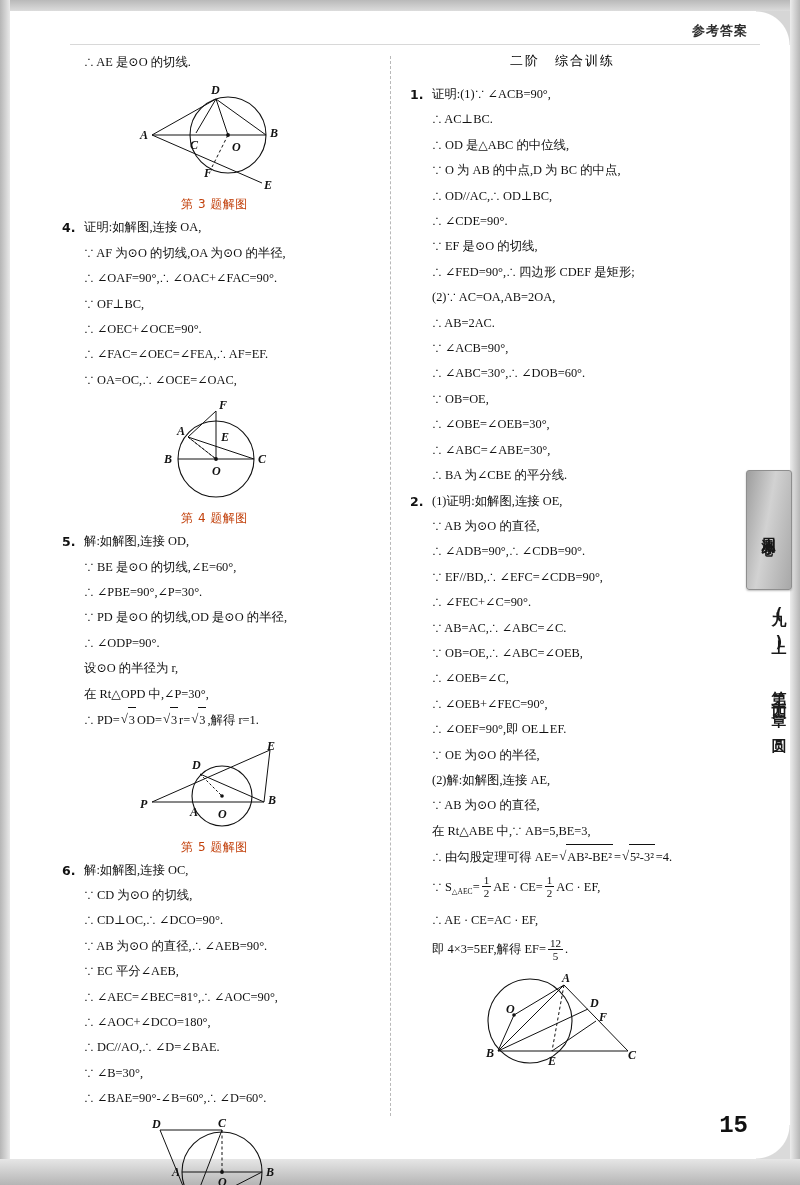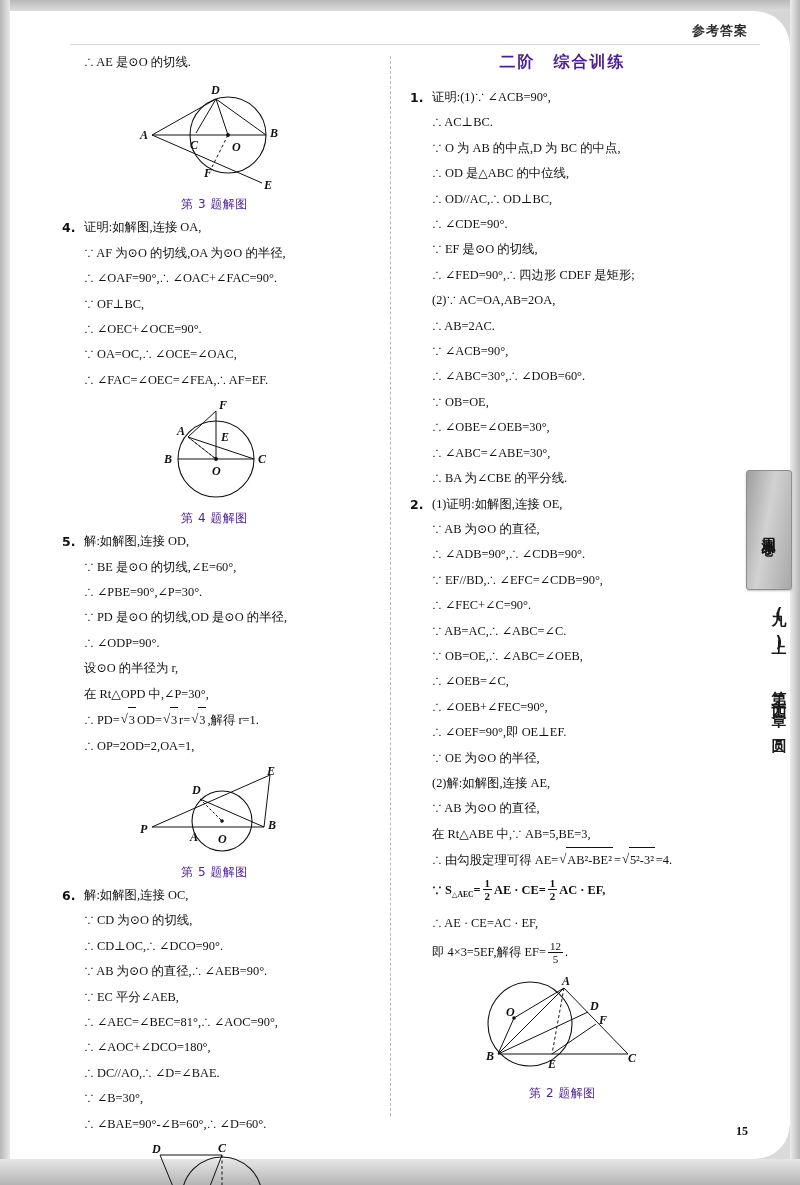--- a/index.html
+++ b/index.html
@@ -73,28 +73,28 @@
   .num{
     font-family:"DejaVu Sans","Liberation Sans",sans-serif;
     font-weight:bold;font-size:12.5px;
   }
   .ind1{padding-left:22px;}
   .hang{position:relative;padding-left:22px;}
   .hang .num{position:absolute;left:0;top:0;}
   
   .sec-head{
     text-align:center;font-family:"DejaVu Sans","Liberation Sans",sans-serif;
-    font-size:16px;font-weight:bold;letter-spacing:2px;color:#4c1d95;
+    font-size:13px;font-weight:normal;letter-spacing:2px;color:#000000;
     margin:2px 0 12px 0;
   }
   
   .figwrap{text-align:center;margin:4px 0 2px 0;}
   .figcap{
     text-align:center;font-family:"DejaVu Sans","Liberation Sans",sans-serif;
-    font-size:12px;color:#4c1d95;margin-top:1px;letter-spacing:.5px;
+    font-size:12px;color:#c2410c;margin-top:1px;letter-spacing:.5px;
   }
   svg{display:inline-block;}
   svg text{font-family:"Liberation Serif","DejaVu Serif",serif;font-style:italic;font-weight:bold;font-size:12px;fill:#111;}
   
   .frac{display:inline-block;vertical-align:middle;text-align:center;font-size:11px;line-height:1.12;margin:0 2px;position:relative;top:-1px;}
   .frac .n{display:block;border-bottom:1px solid #111;padding:0 2px;}
   .frac .d{display:block;padding:0 2px;}
   .rad{display:inline-block;position:relative;padding-left:7px;margin:0 1px;}
   .rad:before{content:"\221A";position:absolute;left:0;top:-1px;font-size:13px;font-style:normal;font-weight:normal;}
   .rad .bar{border-top:1px solid #111;padding:0 1px;display:inline-block;}
@@ -115,22 +115,22 @@
   }
   #sidechap{
     position:absolute;right:12px;top:600px;width:34px;height:300px;
     writing-mode:vertical-rl;text-orientation:upright;
     font-family:"DejaVu Sans","Liberation Sans",sans-serif;
     font-size:15px;font-weight:bold;color:#1a1a1a;letter-spacing:5px;
     text-align:left;
   }
   #pageno{
     position:absolute;right:52px;bottom:46px;
-    font-family:Liberation Serif, serif;
-    font-size:12px;font-weight:bold;color:#111;
+    font-family:Liberation Mono, monospace;
+    font-size:24px;font-weight:bold;color:#111;
   }
   .blk{margin-bottom:0;}
 </style>
 </head>
 <body>
 
 <div id="page">
 
   <div class="edge edge-top"></div>
   <div class="edge edge-left"></div>
@@ -175,22 +175,22 @@
 
       <div class="blk">
         <div class="line hang">
           <span class="num">4.</span>
           <span>证明:如解图,连接 OA,</span>
         </div>
         <div class="line ind1">∵ AF 为⊙O 的切线,OA 为⊙O 的半径,</div>
         <div class="line ind1">∴ ∠OAF=90°,∴ ∠OAC+∠FAC=90°.</div>
         <div class="line ind1">∵ OF⊥BC,</div>
         <div class="line ind1">∴ ∠OEC+∠OCE=90°.</div>
+        <div class="line ind1">∴ ∠FAC=∠OEC=∠FEA,∴ AF=EF.</div>
         <div class="line ind1">∵ OA=OC,∴ ∠OCE=∠OAC,</div>
-        <div class="line ind1">∴ ∠FAC=∠OEC=∠FEA,∴ AF=EF.</div>
       </div>
 
       <div class="figwrap">
         <svg width="150" height="108" viewBox="0 0 150 108">
           <circle cx="76" cy="62" r="38" fill="none" stroke="#111" stroke-width="1.1"></circle>
           <line x1="38" y1="62" x2="114" y2="62" stroke="#111" stroke-width="1"></line>
           <line x1="76" y1="14" x2="76" y2="62" stroke="#111" stroke-width="1"></line>
           <line x1="76" y1="14" x2="48" y2="40" stroke="#111" stroke-width="1"></line>
           <line x1="48" y1="40" x2="114" y2="62" stroke="#111" stroke-width="1"></line>
           <line x1="48" y1="40" x2="76" y2="62" stroke="#111" stroke-width="1" stroke-dasharray="2.5,2"></line>
@@ -213,21 +213,20 @@
         </div>
         <div class="line ind1">∵ BE 是⊙O 的切线,∠E=60°,</div>
         <div class="line ind1">∴ ∠PBE=90°,∠P=30°.</div>
         <div class="line ind1">∵ PD 是⊙O 的切线,OD 是⊙O 的半径,</div>
         <div class="line ind1">∴ ∠ODP=90°.</div>
         <div class="line ind1">设⊙O 的半径为 r,</div>
         <div class="line ind1">在 Rt△OPD 中,∠P=30°,</div>
         <div class="line ind1">
           <span>∴ PD=</span><span class="rad"><span class="bar">3</span></span><span>OD=</span><span class="rad"><span class="bar">3</span></span><span>r=</span><span class="rad"><span class="bar">3</span></span><span>,解得 r=1.</span>
         </div>
-        <div class="line ind1">∴ OP=2OD=2,OA=1,</div>
       </div>
 
       <div class="figwrap">
         <svg width="170" height="96" viewBox="0 0 170 96">
           <circle cx="92" cy="58" r="30" fill="none" stroke="#111" stroke-width="1.1"></circle>
           <line x1="22" y1="64" x2="134" y2="64" stroke="#111" stroke-width="1"></line>
           <line x1="22" y1="64" x2="140" y2="12" stroke="#111" stroke-width="1"></line>
           <line x1="134" y1="64" x2="140" y2="12" stroke="#111" stroke-width="1"></line>
           <line x1="70" y1="36" x2="134" y2="64" stroke="#111" stroke-width="1"></line>
           <line x1="70" y1="36" x2="92" y2="58" stroke="#111" stroke-width="1" stroke-dasharray="2.5,2"></line>
@@ -283,22 +282,22 @@
     <div class="col col-right">
 
       <div class="sec-head">二阶　综合训练</div>
 
       <div class="blk">
         <div class="line hang">
           <span class="num">1.</span>
           <span>证明:(1)∵ ∠ACB=90°,</span>
         </div>
         <div class="line ind1">∴ AC⊥BC.</div>
+        <div class="line ind1">∴ OD 是△ABC 的中位线,</div>
         <div class="line ind1">∵ O 为 AB 的中点,D 为 BC 的中点,</div>
-        <div class="line ind1">∴ OD 是△ABC 的中位线,</div>
         <div class="line ind1">∴ OD//AC,∴ OD⊥BC,</div>
         <div class="line ind1">∴ ∠CDE=90°.</div>
         <div class="line ind1">∵ EF 是⊙O 的切线,</div>
         <div class="line ind1">∴ ∠FED=90°,∴ 四边形 CDEF 是矩形;</div>
         <div class="line ind1">(2)∵ AC=OA,AB=2OA,</div>
         <div class="line ind1">∴ AB=2AC.</div>
         <div class="line ind1">∵ ∠ACB=90°,</div>
         <div class="line ind1">∴ ∠ABC=30°,∴ ∠DOB=60°.</div>
         <div class="line ind1">∵ OB=OE,</div>
         <div class="line ind1">∴ ∠OBE=∠OEB=30°,</div>
@@ -322,21 +321,21 @@
         <div class="line ind1">∴ ∠OEF=90°,即 OE⊥EF.</div>
         <div class="line ind1">∵ OE 为⊙O 的半径,</div>
         <div class="line ind1">(2)解:如解图,连接 AE,</div>
         <div class="line ind1">∵ AB 为⊙O 的直径,</div>
         <div class="line ind1">在 Rt△ABE 中,∵ AB=5,BE=3,</div>
 
         <div class="line ind1">
           <span>∴ 由勾股定理可得 AE=</span><span class="rad"><span class="bar">AB²-BE²</span></span><span>=</span><span class="rad"><span class="bar">5²-3²</span></span><span>=4.</span>
         </div>
 
-        <div class="line ind1" style="line-height:32px;font-weight:bold;">
+        <div class="line ind1" style="line-height:32px;">
           <span>∵ S</span><sub class="sb">△AEC</sub><span>=</span><span class="frac"><span class="n">1</span><span class="d">2</span></span><span>AE · CE=</span><span class="frac"><span class="n">1</span><span class="d">2</span></span><span>AC · EF,</span>
         </div>
 
         <div class="line ind1">∴ AE · CE=AC · EF,</div>
 
         <div class="line ind1" style="line-height:32px;">
           <span>即 4×3=5EF,解得 EF=</span><span class="frac"><span class="n">12</span><span class="d">5</span></span><span>.</span>
         </div>
       </div>
 
@@ -353,21 +352,20 @@
           <line x1="96" y1="16" x2="84" y2="82" stroke="#111" stroke-width="1" stroke-dasharray="3,2.5"></line>
           <circle cx="46" cy="46" r="1.8" fill="#111"></circle>
           <text x="94" y="13">A</text>
           <text x="38" y="44">O</text>
           <text x="122" y="38">D</text>
           <text x="131" y="52">F</text>
           <text x="18" y="88">B</text>
           <text x="80" y="96">E</text>
           <text x="160" y="90">C</text>
         </svg>
-        <div class="figcap">第 2 题解图</div>
       </div>
 
     </div>
   </div>
 
   <div id="tab">
     <div class="tabtext">周测小卷</div>
   </div>
   <div id="sidechap">九(上) 第二十四章 圆</div>
 

